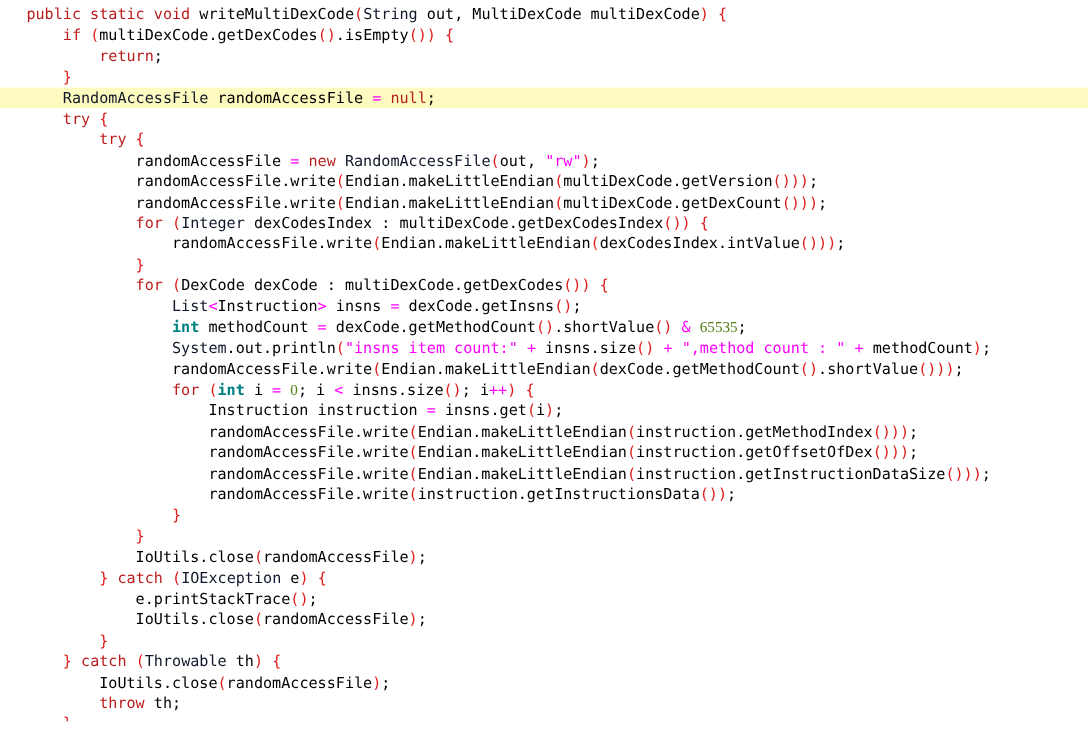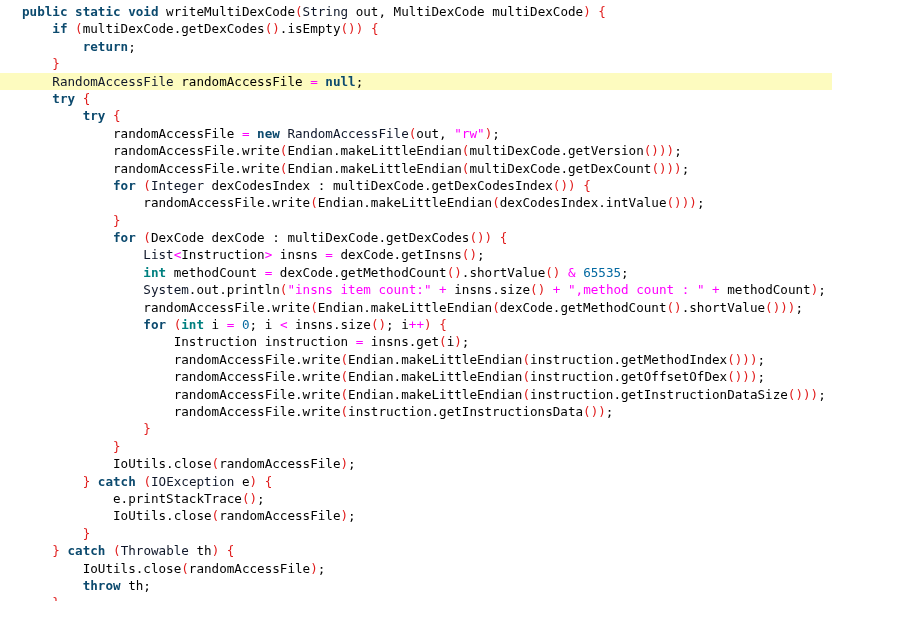--- a/index.html
+++ b/index.html
@@ -33,29 +33,29 @@
     letter-spacing: 0px;
   }
   .line {
     height: 17.4px;
     white-space: pre;
     padding-left: 22px;
     box-sizing: border-box;
   }
   .line.hl {
     background: #fdfbbf;
-    width: 832px;
+    width: 907px;
     padding-left: 0;
     text-indent: 22px;
   }
-  .kw   { color: #0c4a6e; font-weight: bold; }
+  .kw   { color: #b91c1c; font-weight: normal; }
   .kwt  { color: #008080; font-weight: bold; text-align: right; }
   .typ  { color: #0f172a; }
   .str  { color: #ff00ff; }
-  .num  { color: #0369a1; }
+  .num  { color: #4d7c0f; font-family: Liberation Serif, serif; }
   .op   { color: #ff00ff; }
   .pun  { color: #e01b1b; }
   .pl   { color: #000000; }
 </style>
 </head>
 <body>
 
 <div id="editor">
   <div class="code" id="code-body"><div class="line"><span class="kw">public</span><span class="pl"> </span><span class="kw">static</span><span class="pl"> </span><span class="kw">void</span><span class="pl"> writeMultiDexCode</span><span class="pun">(</span><span class="typ">String</span><span class="pl"> out, MultiDexCode multiDexCode</span><span class="pun">)</span><span class="pl"> </span><span class="pun">{</span></div><div class="line"><span class="pl">    </span><span class="kw">if</span><span class="pl"> </span><span class="pun">(</span><span class="pl">multiDexCode.getDexCodes</span><span class="pun">()</span><span class="pl">.isEmpty</span><span class="pun">())</span><span class="pl"> </span><span class="pun">{</span></div><div class="line"><span class="pl">        </span><span class="kw">return</span><span class="pl">;</span></div><div class="line"><span class="pl">    </span><span class="pun">}</span></div><div class="line hl"><span class="pl">    </span><span class="typ">RandomAccessFile</span><span class="pl"> randomAccessFile </span><span class="op">=</span><span class="pl"> </span><span class="kw">null</span><span class="pl">;</span></div><div class="line"><span class="pl">    </span><span class="kw">try</span><span class="pl"> </span><span class="pun">{</span></div><div class="line"><span class="pl">        </span><span class="kw">try</span><span class="pl"> </span><span class="pun">{</span></div><div class="line"><span class="pl">            </span><span class="pl">randomAccessFile </span><span class="op">=</span><span class="pl"> </span><span class="kw">new</span><span class="pl"> </span><span class="typ">RandomAccessFile</span><span class="pun">(</span><span class="pl">out, </span><span class="str">"rw"</span><span class="pun">)</span><span class="pl">;</span></div><div class="line"><span class="pl">            </span><span class="pl">randomAccessFile.write</span><span class="pun">(</span><span class="pl">Endian.makeLittleEndian</span><span class="pun">(</span><span class="pl">multiDexCode.getVersion</span><span class="pun">()))</span><span class="pl">;</span></div><div class="line"><span class="pl">            </span><span class="pl">randomAccessFile.write</span><span class="pun">(</span><span class="pl">Endian.makeLittleEndian</span><span class="pun">(</span><span class="pl">multiDexCode.getDexCount</span><span class="pun">()))</span><span class="pl">;</span></div><div class="line"><span class="pl">            </span><span class="kw">for</span><span class="pl"> </span><span class="pun">(</span><span class="typ">Integer</span><span class="pl"> dexCodesIndex : multiDexCode.getDexCodesIndex</span><span class="pun">())</span><span class="pl"> </span><span class="pun">{</span></div><div class="line"><span class="pl">                </span><span class="pl">randomAccessFile.write</span><span class="pun">(</span><span class="pl">Endian.makeLittleEndian</span><span class="pun">(</span><span class="pl">dexCodesIndex.intValue</span><span class="pun">()))</span><span class="pl">;</span></div><div class="line"><span class="pl">            </span><span class="pun">}</span></div><div class="line"><span class="pl">            </span><span class="kw">for</span><span class="pl"> </span><span class="pun">(</span><span class="pl">DexCode dexCode : multiDexCode.getDexCodes</span><span class="pun">())</span><span class="pl"> </span><span class="pun">{</span></div><div class="line"><span class="pl">                </span><span class="typ">List</span><span class="op">&lt;</span><span class="pl">Instruction</span><span class="op">&gt;</span><span class="pl"> insns </span><span class="op">=</span><span class="pl"> dexCode.getInsns</span><span class="pun">()</span><span class="pl">;</span></div><div class="line"><span class="pl">                </span><span class="kwt">int</span><span class="pl"> methodCount </span><span class="op">=</span><span class="pl"> dexCode.getMethodCount</span><span class="pun">()</span><span class="pl">.shortValue</span><span class="pun">()</span><span class="pl"> </span><span class="op">&amp;</span><span class="pl"> </span><span class="num">65535</span><span class="pl">;</span></div><div class="line"><span class="pl">                </span><span class="typ">System</span><span class="pl">.out.println</span><span class="pun">(</span><span class="str">"insns item count:"</span><span class="pl"> </span><span class="op">+</span><span class="pl"> insns.size</span><span class="pun">()</span><span class="pl"> </span><span class="op">+</span><span class="pl"> </span><span class="str">",method count : "</span><span class="pl"> </span><span class="op">+</span><span class="pl"> methodCount</span><span class="pun">)</span><span class="pl">;</span></div><div class="line"><span class="pl">                </span><span class="pl">randomAccessFile.write</span><span class="pun">(</span><span class="pl">Endian.makeLittleEndian</span><span class="pun">(</span><span class="pl">dexCode.getMethodCount</span><span class="pun">()</span><span class="pl">.shortValue</span><span class="pun">()))</span><span class="pl">;</span></div><div class="line"><span class="pl">                </span><span class="kw">for</span><span class="pl"> </span><span class="pun">(</span><span class="kwt">int</span><span class="pl"> i </span><span class="op">=</span><span class="pl"> </span><span class="num">0</span><span class="pl">; i </span><span class="op">&lt;</span><span class="pl"> insns.size</span><span class="pun">()</span><span class="pl">; i</span><span class="op">++</span><span class="pun">)</span><span class="pl"> </span><span class="pun">{</span></div><div class="line"><span class="pl">                    </span><span class="pl">Instruction instruction </span><span class="op">=</span><span class="pl"> insns.get</span><span class="pun">(</span><span class="pl">i</span><span class="pun">)</span><span class="pl">;</span></div><div class="line"><span class="pl">                    </span><span class="pl">randomAccessFile.write</span><span class="pun">(</span><span class="pl">Endian.makeLittleEndian</span><span class="pun">(</span><span class="pl">instruction.getMethodIndex</span><span class="pun">()))</span><span class="pl">;</span></div><div class="line"><span class="pl">                    </span><span class="pl">randomAccessFile.write</span><span class="pun">(</span><span class="pl">Endian.makeLittleEndian</span><span class="pun">(</span><span class="pl">instruction.getOffsetOfDex</span><span class="pun">()))</span><span class="pl">;</span></div><div class="line"><span class="pl">                    </span><span class="pl">randomAccessFile.write</span><span class="pun">(</span><span class="pl">Endian.makeLittleEndian</span><span class="pun">(</span><span class="pl">instruction.getInstructionDataSize</span><span class="pun">()))</span><span class="pl">;</span></div><div class="line"><span class="pl">                    </span><span class="pl">randomAccessFile.write</span><span class="pun">(</span><span class="pl">instruction.getInstructionsData</span><span class="pun">())</span><span class="pl">;</span></div><div class="line"><span class="pl">                </span><span class="pun">}</span></div><div class="line"><span class="pl">            </span><span class="pun">}</span></div><div class="line"><span class="pl">            </span><span class="pl">IoUtils.close</span><span class="pun">(</span><span class="pl">randomAccessFile</span><span class="pun">)</span><span class="pl">;</span></div><div class="line"><span class="pl">        </span><span class="pun">}</span><span class="pl"> </span><span class="kw">catch</span><span class="pl"> </span><span class="pun">(</span><span class="typ">IOException</span><span class="pl"> e</span><span class="pun">)</span><span class="pl"> </span><span class="pun">{</span></div><div class="line"><span class="pl">            </span><span class="pl">e.printStackTrace</span><span class="pun">()</span><span class="pl">;</span></div><div class="line"><span class="pl">            </span><span class="pl">IoUtils.close</span><span class="pun">(</span><span class="pl">randomAccessFile</span><span class="pun">)</span><span class="pl">;</span></div><div class="line"><span class="pl">        </span><span class="pun">}</span></div><div class="line"><span class="pl">    </span><span class="pun">}</span><span class="pl"> </span><span class="kw">catch</span><span class="pl"> </span><span class="pun">(</span><span class="typ">Throwable</span><span class="pl"> th</span><span class="pun">)</span><span class="pl"> </span><span class="pun">{</span></div><div class="line"><span class="pl">        </span><span class="pl">IoUtils.close</span><span class="pun">(</span><span class="pl">randomAccessFile</span><span class="pun">)</span><span class="pl">;</span></div><div class="line"><span class="pl">        </span><span class="kw">throw</span><span class="pl"> th;</span></div><div class="line"><span class="pl">    </span><span class="pun">}</span></div></div>
 

